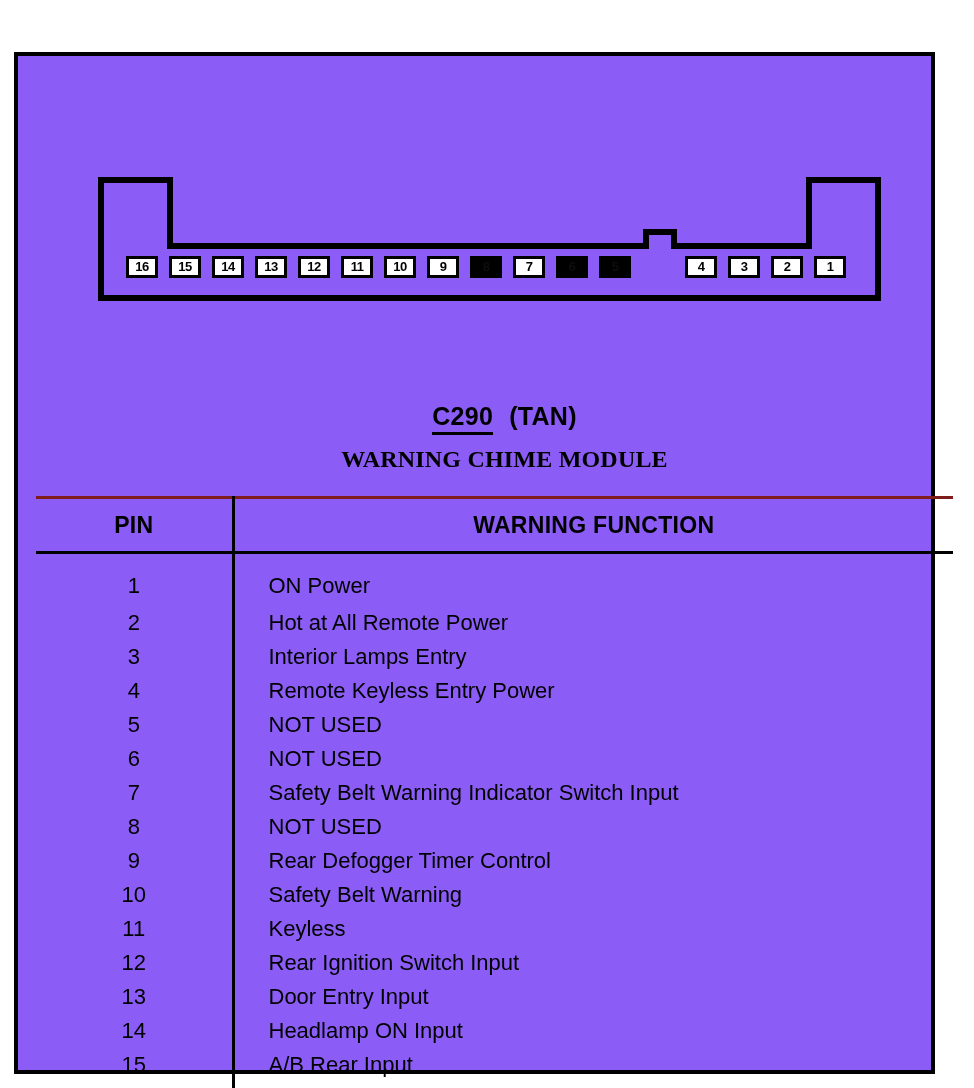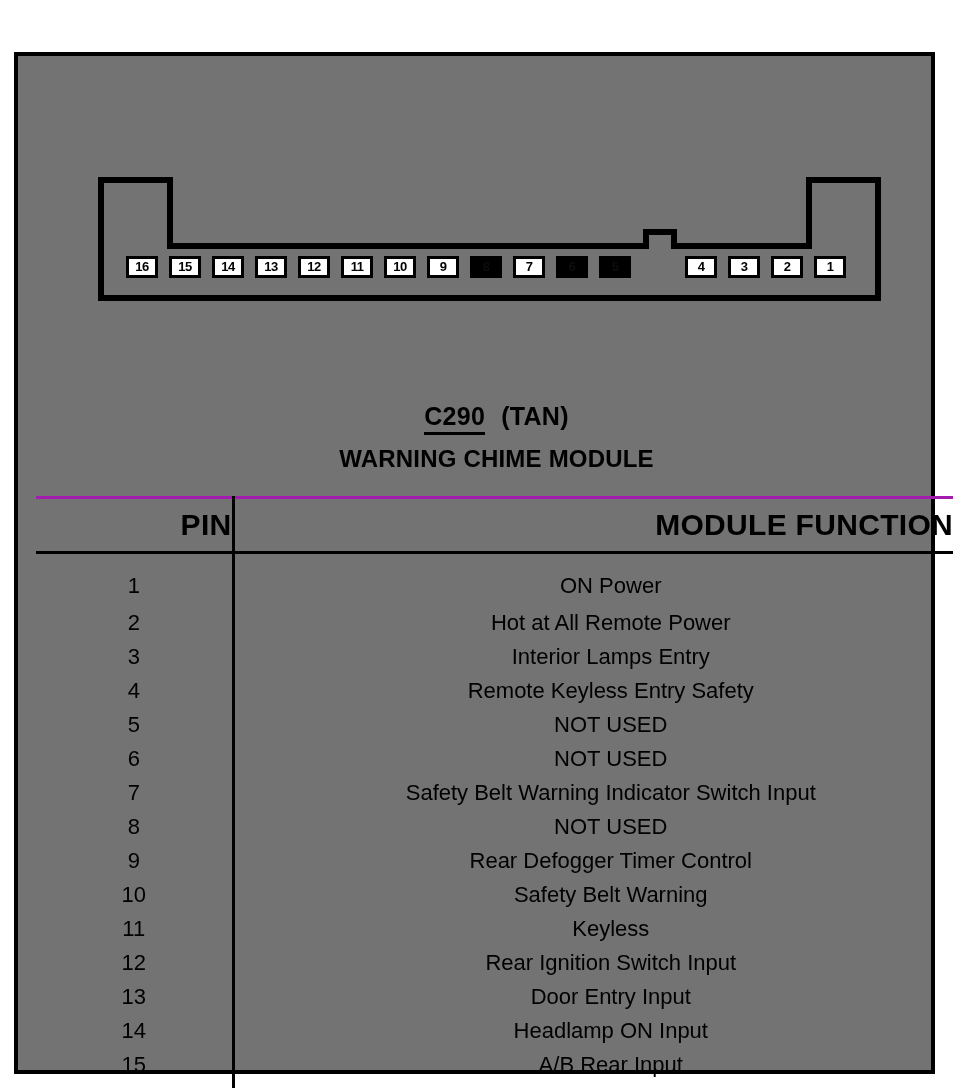--- a/index.html
+++ b/index.html
@@ -23,21 +23,21 @@
 
   
   .frame {
     position: absolute;
     left: 14px;
     top: 52px;
     width: 921px;
     height: 1022px;
     border: 4px solid #000;
     box-sizing: border-box;
-    background: #737373;
+    background: #8b5cf6;
   }
 
   
   .connector-area {
     position: absolute;
     left: 0;
     top: 0;
     width: 974px;
     height: 330px;
   }
@@ -73,21 +73,21 @@
   }
   .pin-box.filled {
     background: #000000;
     color: #0d0d0d;
     border-color: #000000;
   }
 
   
   .title-block {
     position: absolute;
-    left: 18px;
+    left: 26px;
     top: 345px;
     width: 921px;
     text-align: center;
   }
   .title-line-1 {
     font-size: 25px;
     font-weight: 700;
     letter-spacing: 0.3px;
     line-height: 30px;
     white-space: nowrap;
@@ -96,61 +96,62 @@
     border-bottom: 3px solid #000;
     padding-bottom: 2px;
     margin-right: 16px;
   }
   .title-line-2 {
     margin-top: 14px;
     font-size: 24px;
     font-weight: 700;
     letter-spacing: 0.2px;
     line-height: 28px;
+    font-family: Liberation Serif, serif;
   }
 
   
   .pin-table {
     position: absolute;
     left: 18px;
     top: 440px;
     width: 917px;
     border-collapse: collapse;
     table-layout: fixed;
   }
   .pin-table .col-pin   { width: 197px; }
   .pin-table .col-func  { width: 720px; }
 
   .pin-table thead th {
-    border-top: 3px solid #a21caf;
+    border-top: 3px solid #7f1d1d;
     border-bottom: 3px solid #000;
-    font-size: 30px;
+    font-size: 23px;
     font-weight: 700;
     letter-spacing: 0.3px;
     height: 52px;
     padding: 0;
-    text-align: right;
+    text-align: center;
     vertical-align: middle;
   }
   .pin-table thead th.th-pin {
     border-right: 3px solid #000;
   }
   .pin-table tbody td {
     padding: 0;
     height: 34px;
     font-size: 22px;
     font-weight: 400;
     vertical-align: middle;
   }
   .pin-table tbody td.td-pin {
     text-align: center;
     border-right: 3px solid #000;
   }
   .pin-table tbody td.td-func {
-    text-align: center;
+    text-align: left;
     padding-left: 34px;
   }
   .pin-table tbody tr:first-child td {
     padding-top: 12px;
     height: 40px;
   }
   .pin-table tbody tr:last-child td {
     padding-bottom: 10px;
   }
 </style>
@@ -192,39 +193,39 @@
     </div>
 
     <table class="pin-table">
       <colgroup>
         <col class="col-pin">
         <col class="col-func">
       </colgroup>
       <thead>
         <tr>
           <th class="th-pin">PIN</th>
-          <th class="th-func">MODULE FUNCTION</th>
+          <th class="th-func">WARNING FUNCTION</th>
         </tr>
       </thead>
       <tbody>
           <tr>
             <td class="td-pin">1</td>
             <td class="td-func">ON Power</td>
           </tr>
           <tr>
             <td class="td-pin">2</td>
             <td class="td-func">Hot at All Remote Power</td>
           </tr>
           <tr>
             <td class="td-pin">3</td>
             <td class="td-func">Interior Lamps Entry</td>
           </tr>
           <tr>
             <td class="td-pin">4</td>
-            <td class="td-func">Remote Keyless Entry Safety</td>
+            <td class="td-func">Remote Keyless Entry Power</td>
           </tr>
           <tr>
             <td class="td-pin">5</td>
             <td class="td-func">NOT USED</td>
           </tr>
           <tr>
             <td class="td-pin">6</td>
             <td class="td-func">NOT USED</td>
           </tr>
           <tr>

